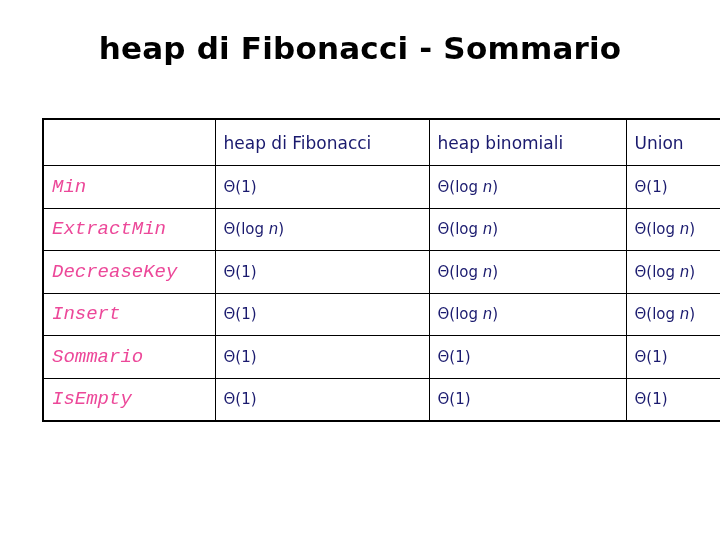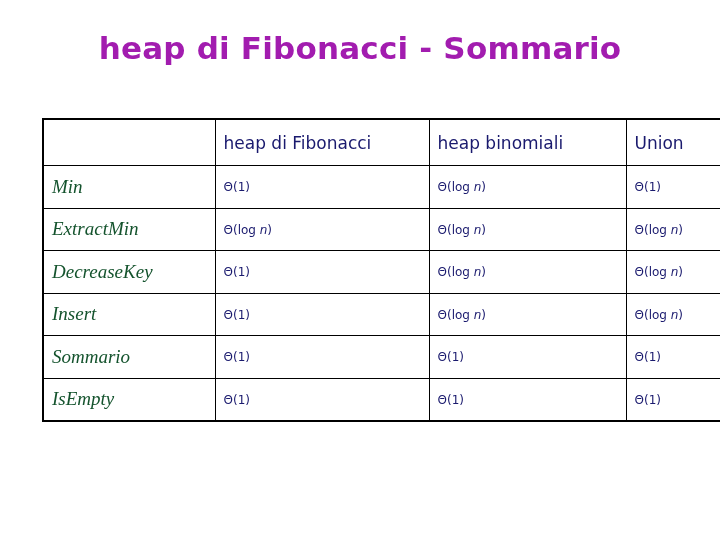--- a/index.html
+++ b/index.html
@@ -23,21 +23,21 @@
     background: #ffffff;
   }
 
   
   .slide-title {
     position: absolute;
     left: 0;
     top: 29px;
     width: 720px;
     text-align: center;
-    color: #a21caf;
+    color: #000000;
     font-family: "DejaVu Sans", sans-serif;
     font-size: 31px;
     font-weight: bold;
     letter-spacing: 0.2px;
     line-height: 38px;
     white-space: nowrap;
   }
 
   
   .table-wrap {
@@ -80,31 +80,31 @@
     font-size: 17px;
     color: #1A1A6E;
     line-height: 20px;
     white-space: nowrap;
   }
 
   
   tr.body-row td { height: 41.5px; }
 
   .op-label {
-    font-family: Liberation Serif, serif;
+    font-family: Liberation Mono, monospace;
     font-style: italic;
     font-size: 19px;
-    color: #14532d;
+    color: #ec4899;
     line-height: 22px;
     white-space: nowrap;
   }
 
   .cplx {
     font-family: "DejaVu Sans", sans-serif;
-    font-size: 12px;
+    font-size: 15px;
     color: #1A1A6E;
     line-height: 18px;
     white-space: nowrap;
   }
   .cplx i { font-style: italic; }
 
   .empty-cell { }
 </style>
 </head>
 <body>

